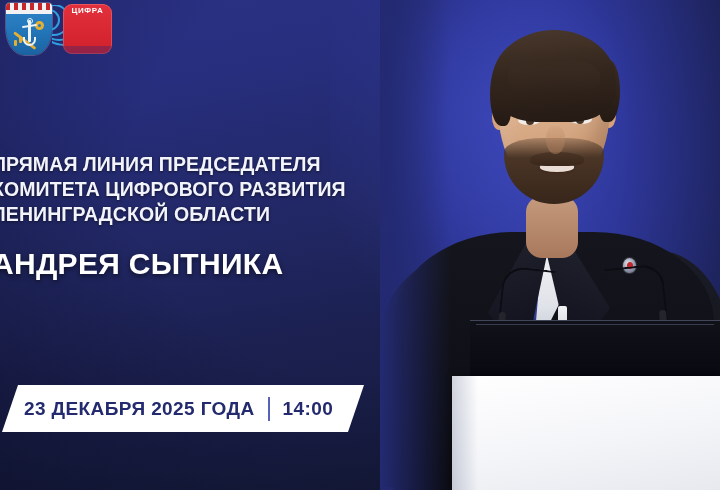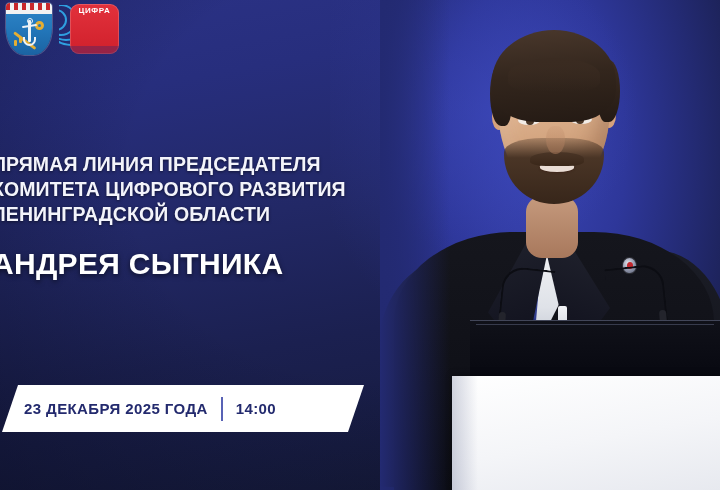--- a/index.html
+++ b/index.html
@@ -16,21 +16,21 @@
     background:radial-gradient(ellipse at 48% 40%, rgba(70,82,200,.55) 0%, rgba(48,58,155,.30) 42%, rgba(30,36,95,0) 72%);
     pointer-events:none;
   }
   .bg-vignette{
     position:absolute;inset:0;
     background:radial-gradient(ellipse at 50% 35%, rgba(0,0,0,0) 45%, rgba(8,10,28,.45) 100%);
     pointer-events:none;
   }
 
   
-  .logos{position:absolute;left:6px;top:3px;display:flex;gap:7px;align-items:flex-start;z-index:6;}
+  .logos{position:absolute;left:6px;top:3px;display:flex;align-items:flex-start;z-index:6;}
 
   .emblem{position:relative;width:46px;height:52px;}
   .emblem .shield{
     position:absolute;inset:0;
     background:linear-gradient(180deg,#2f87c9 0%, #2275b8 55%, #1b63a2 100%);
     border-radius:4px 4px 40% 40% / 4px 4px 52% 52%;
     overflow:hidden;
     box-shadow:0 0 0 1px rgba(255,255,255,.22);
   }
   .emblem .chief{
@@ -130,21 +130,21 @@
     background:#ffffff;
     clip-path:polygon(16px 0, 100% 0, 346px 100%, 0 100%);
     display:flex;align-items:center;
     box-shadow:0 3px 10px rgba(0,0,0,.35);
   }
   .ribbon .inner{
     display:flex;align-items:center;gap:13px;
     margin-left:22px;
     color:#232a6e;
     font-weight:700;
-    font-size:15px;
+    font-size:19px;
     letter-spacing:.4px;
     white-space:nowrap;
   }
   .ribbon .sep{
     display:inline-block;width:2px;height:24px;background:#3b47a8;opacity:.85;
   }
 
   
   .photo{position:absolute;left:380px;top:0;width:340px;height:490px;z-index:3;overflow:hidden;}
   .photo .backdrop{

